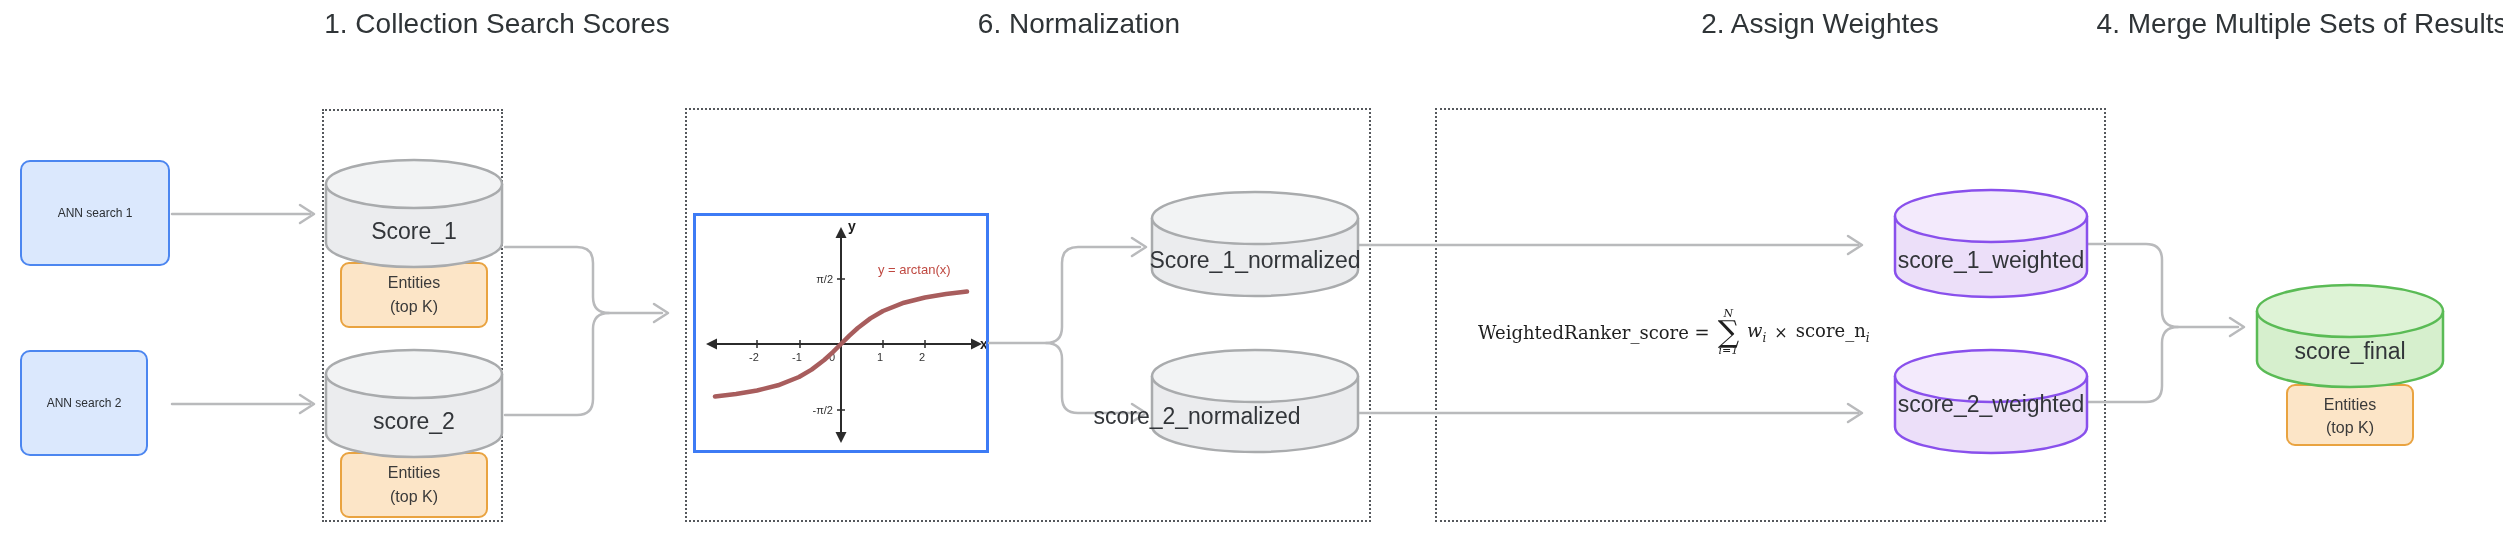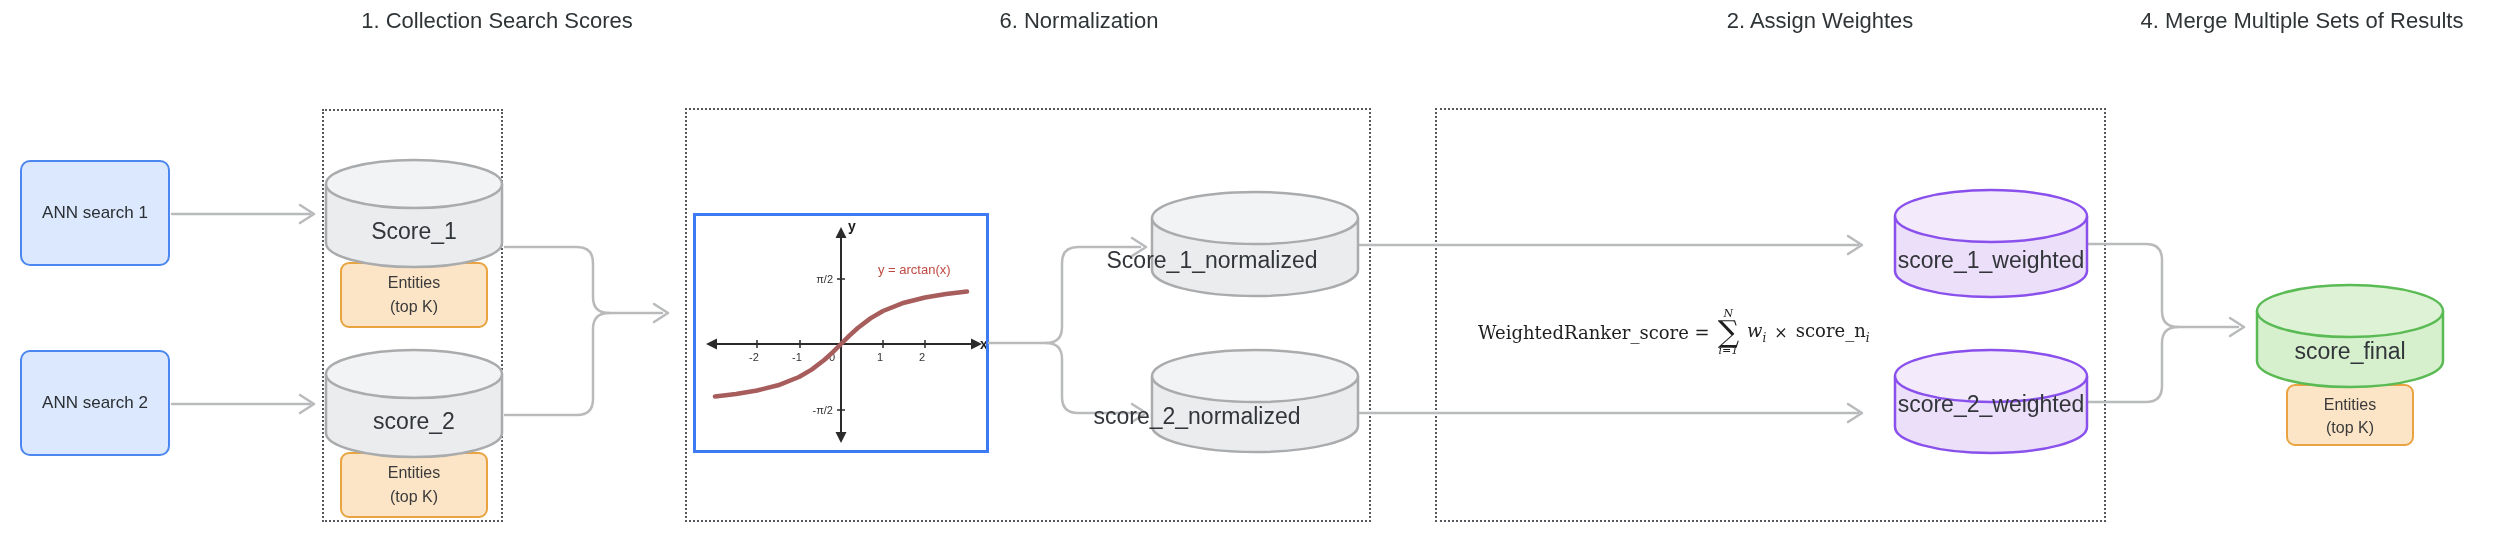--- a/index.html
+++ b/index.html
@@ -1,24 +1,24 @@
 <!DOCTYPE html>
 <html><head>
 <meta charset="utf-8">
 <style>
   html,body{margin:0;padding:0;background:#ffffff;}
   .canvas{position:relative;width:2503px;height:543px;background:#ffffff;
           font-family:"Liberation Sans","DejaVu Sans",sans-serif;overflow:hidden;}
-  .title{position:absolute;top:8px;transform:translateX(-50%);font-size:22px;
+  .title{position:absolute;top:8px;transform:translateX(-50%);font-size:28px;
          color:#2f3437;white-space:nowrap;}
   .dotted{position:absolute;border:2px dotted #55585c;box-sizing:border-box;background:transparent;}
   .node{position:absolute;display:flex;align-items:center;justify-content:center;
         text-align:center;box-sizing:border-box;}
   .ann{background:#dbe8fd;border:2.5px solid #4c86f0;border-radius:10px;
-       font-size:17px;color:#2b2f33;}
+       font-size:12px;color:#2b2f33;}
   .badge{background:#fce5c7;border:2px solid #e9a340;border-radius:9px;font-size:16px;
          color:#3a3a3a;flex-direction:column;justify-content:flex-end;
          line-height:24px;padding-bottom:7px;}
   .graph-box{position:absolute;left:693px;top:213px;width:296px;height:240px;
              border:3px solid #3d7bf5;background:#ffffff;box-sizing:border-box;}
   .graph-box svg{display:block;width:100%;height:100%;}
   svg.overlay{position:absolute;left:0;top:0;width:2503px;height:543px;pointer-events:none;}
   .connector{stroke:#b9babc;stroke-width:2.5;fill:none;stroke-linejoin:round;stroke-linecap:round;}
   .cyl-gray{fill:#ebecee;stroke:#a9abad;stroke-width:2.5;}
   .cyl-gray-top{fill:#f2f3f4;stroke:#a9abad;stroke-width:2.5;}
@@ -56,21 +56,21 @@
   <div class="title" style="left:1820px">2. Assign Weightes</div>
   <div class="title" style="left:2302px">4. Merge Multiple Sets of Results</div>
 
   <div class="dotted" style="left:322px;top:109px;width:181px;height:413px"></div>
   <div class="dotted" style="left:685px;top:108px;width:686px;height:414px"></div>
   <div class="dotted" style="left:1435px;top:108px;width:671px;height:414px"></div>
 
   <div class="node ann" style="left:20px;top:160px;width:150px;height:106px">
     <span>ANN search 1</span>
   </div>
-  <div class="node ann" style="left:20px;top:350px;width:150px;height:106px">
+  <div class="node ann" style="left:20px;top:350px;width:128px;height:106px">
     <span>ANN search 2</span>
   </div>
 
   <div class="node badge" style="left:340px;top:262px;width:148px;height:66px">
     <span>Entities</span>
     <span>(top K)</span>
   </div>
   <div class="node badge" style="left:340px;top:452px;width:148px;height:66px">
     <span>Entities</span>
     <span>(top K)</span>
@@ -180,21 +180,21 @@
     </g>
 
     <g>
       <path class="cyl-green" d="M2257,311 V361 A93,26 0 0 0 2443,361 V311"></path>
       <ellipse class="cyl-green-top" cx="2350" cy="311" rx="93" ry="26"></ellipse>
     </g>
   </svg>
 
   <div class="cyl-label" style="left:414px;top:231px">Score_1</div>
   <div class="cyl-label" style="left:414px;top:421px">score_2</div>
-  <div class="cyl-label" style="left:1212px;top:260px">Score_1_normalized</div>
+  <div class="cyl-label" style="left:1255px;top:260px">Score_1_normalized</div>
   <div class="cyl-label" style="left:1197px;top:416px">score_2_normalized</div>
   <div class="cyl-label" style="left:1991px;top:260px">score_1_weighted</div>
   <div class="cyl-label" style="left:1991px;top:404px">score_2_weighted</div>
   <div class="cyl-label" style="left:2350px;top:351px">score_final</div>
 
   <div class="formula">
     <span>WeightedRanker_score =</span>
     <span class="f-sum">
       <span class="f-sup">N</span>
       <span class="f-sigma">∑</span>

